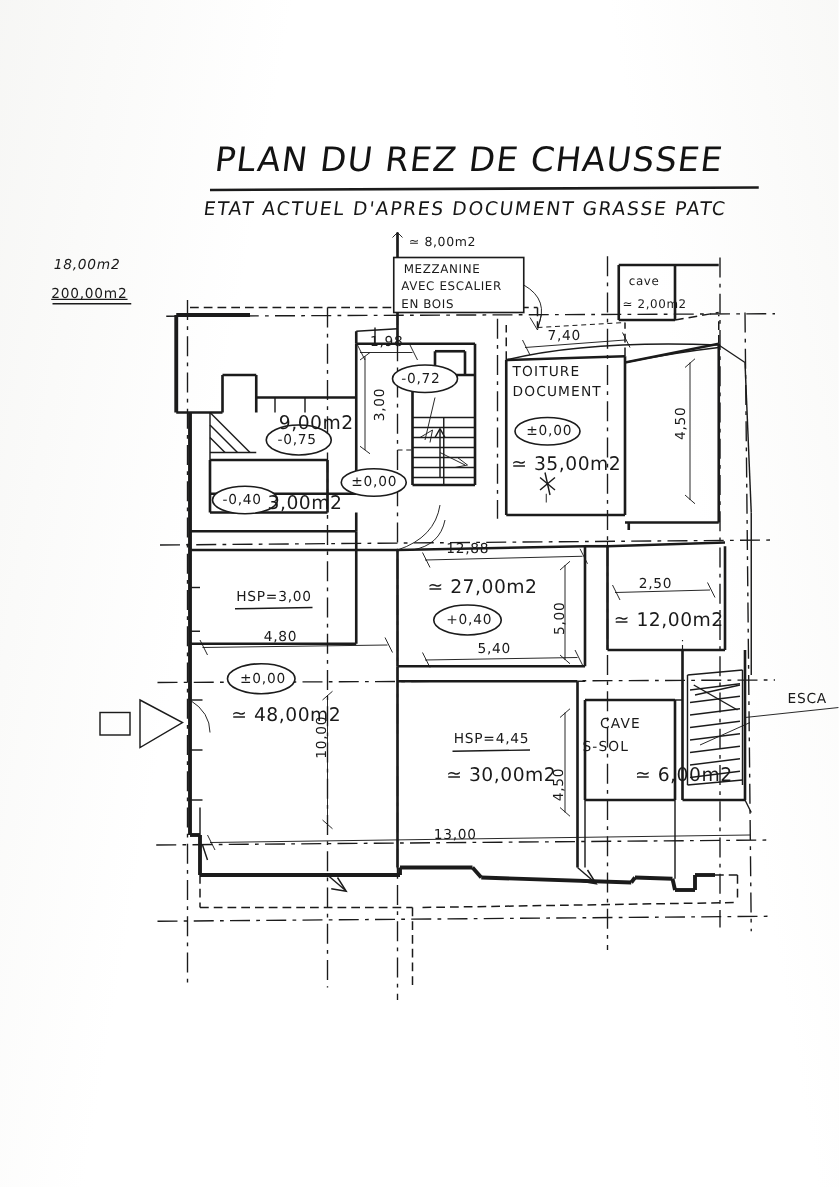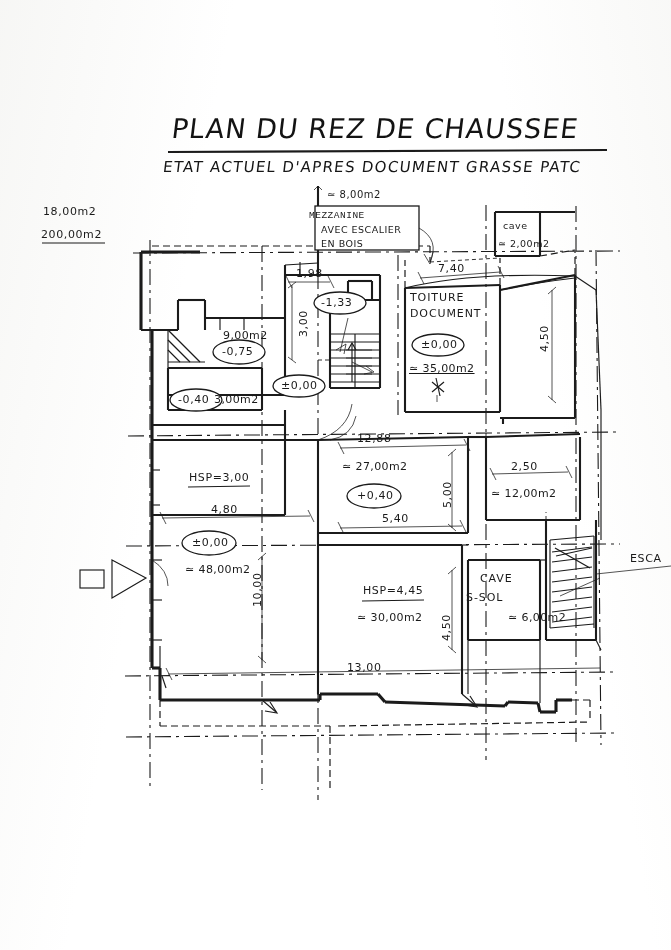--- a/index.html
+++ b/index.html
@@ -25,21 +25,21 @@
   }
   .lbl{
     position:absolute;
     color:#1a1a1a;
     font-family:"DejaVu Sans","Liberation Sans",sans-serif;
     white-space:nowrap;
     letter-spacing:.3px;
   }
   .dim{ font-size:11px; letter-spacing:.6px; }
   .dim-s{ font-size:10px; letter-spacing:.5px; }
-  .area{ font-size:11px; letter-spacing:.4px; }
+  .area{ font-size:15px; letter-spacing:.4px; }
   .room{ font-size:11px; letter-spacing:.9px; }
   .tiny{ font-size:9.5px; letter-spacing:.5px; }
   .vert{ transform:rotate(-90deg); transform-origin:left top; }
   .title-main{
     font-size:27px;
     letter-spacing:1px;
     font-family:"DejaVu Sans","Liberation Sans",sans-serif;
     font-weight:400;
     color:#131313;
     transform:skewX(-7deg);
@@ -409,47 +409,47 @@
     <g class="ink w-thin">
       <path d="M188 487 L250 486"></path>
       <path d="M362 601 L424 600"></path>
     </g>
 
     <g class="ink w-thin">
       <path d="M42 243 L105 243"></path>
     </g>
   </svg>
 
-  <div class="lbl dim" style="left:43px;top:205px;">18,00m2</div>
-  <div class="lbl dim" style="left:41px;top:228px;">200,00m2</div>
+  <div class="lbl dim" style="left:43px;top:205px;font-style:italic;">18,00m2</div>
+  <div class="lbl dim" style="left:41px;top:228px;text-decoration:underline;">200,00m2</div>
 
   <div class="lbl dim-s" style="left:327px;top:189px;">≃ 8,00m2</div>
-  <div class="lbl tiny" style="left:309px;top:210px;font-family:Liberation Mono, monospace;">MEZZANINE</div>
+  <div class="lbl tiny" style="left:323px;top:210px;">MEZZANINE</div>
   <div class="lbl tiny" style="left:321px;top:224px;">AVEC ESCALIER</div>
   <div class="lbl tiny" style="left:321px;top:238px;">EN BOIS</div>
 
   <div class="lbl tiny" style="left:503px;top:220px;">cave</div>
   <div class="lbl tiny" style="left:498px;top:238px;">≃ 2,00m2</div>
 
   <div class="lbl area" style="left:223px;top:329px;">9,00m2</div>
   <div class="lbl dim" style="left:222px;top:345px;">-0,75</div>
 
   <div class="lbl dim" style="left:178px;top:393px;">-0,40</div>
   <div class="lbl area" style="left:214px;top:393px;">3,00m2</div>
 
   <div class="lbl dim" style="left:296px;top:267px;">1,98</div>
   <div class="lbl dim vert" style="left:297px;top:337px;">3,00</div>
-  <div class="lbl dim" style="left:321px;top:296px;">-1,33</div>
+  <div class="lbl dim" style="left:321px;top:296px;">-0,72</div>
   <div class="lbl dim" style="left:281px;top:379px;">±0,00</div>
 
   <div class="lbl dim" style="left:438px;top:262px;">7,40</div>
   <div class="lbl room" style="left:410px;top:291px;">TOITURE</div>
   <div class="lbl room" style="left:410px;top:307px;">DOCUMENT</div>
   <div class="lbl dim" style="left:421px;top:338px;">±0,00</div>
-  <div class="lbl area" style="left:409px;top:362px;text-decoration:underline;">≃ 35,00m2</div>
+  <div class="lbl area" style="left:409px;top:362px;">≃ 35,00m2</div>
   <div class="lbl dim vert" style="left:538px;top:352px;">4,50</div>
 
   <div class="lbl dim" style="left:189px;top:471px;">HSP=3,00</div>
   <div class="lbl dim" style="left:211px;top:503px;">4,80</div>
   <div class="lbl dim" style="left:192px;top:536px;">±0,00</div>
   <div class="lbl area" style="left:185px;top:563px;">≃ 48,00m2</div>
 
   <div class="lbl dim" style="left:357px;top:432px;">12,88</div>
   <div class="lbl area" style="left:342px;top:460px;text-align:center;">≃ 27,00m2</div>
   <div class="lbl dim" style="left:357px;top:489px;">+0,40</div>

